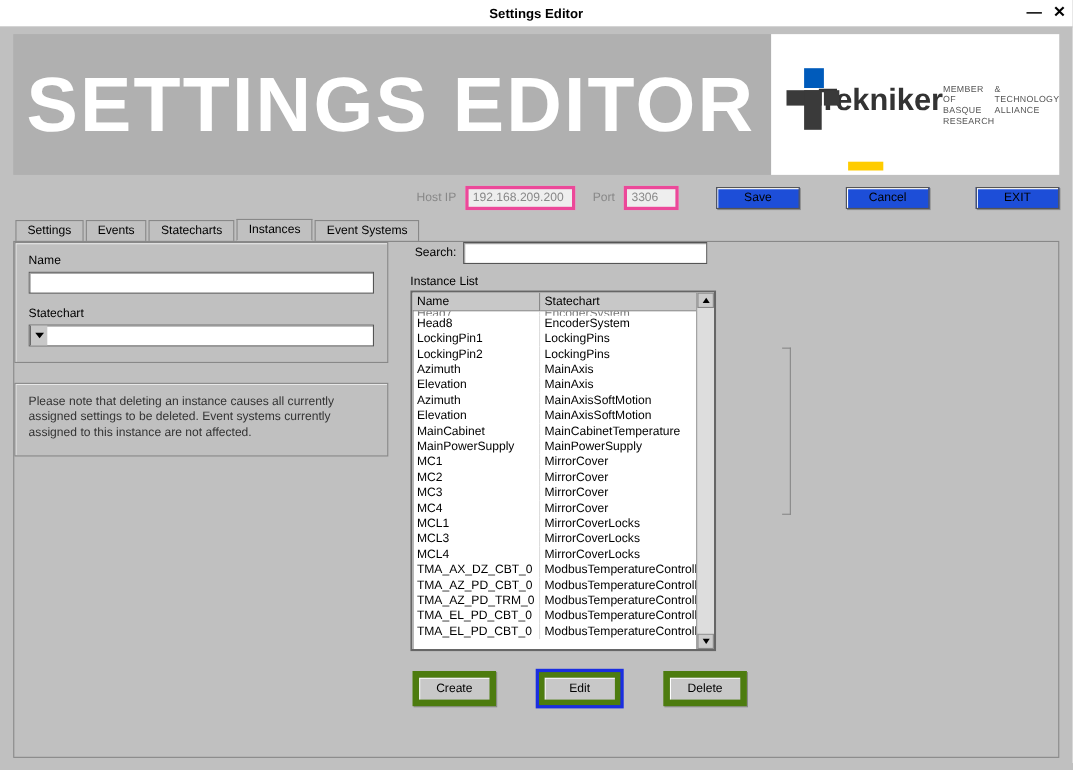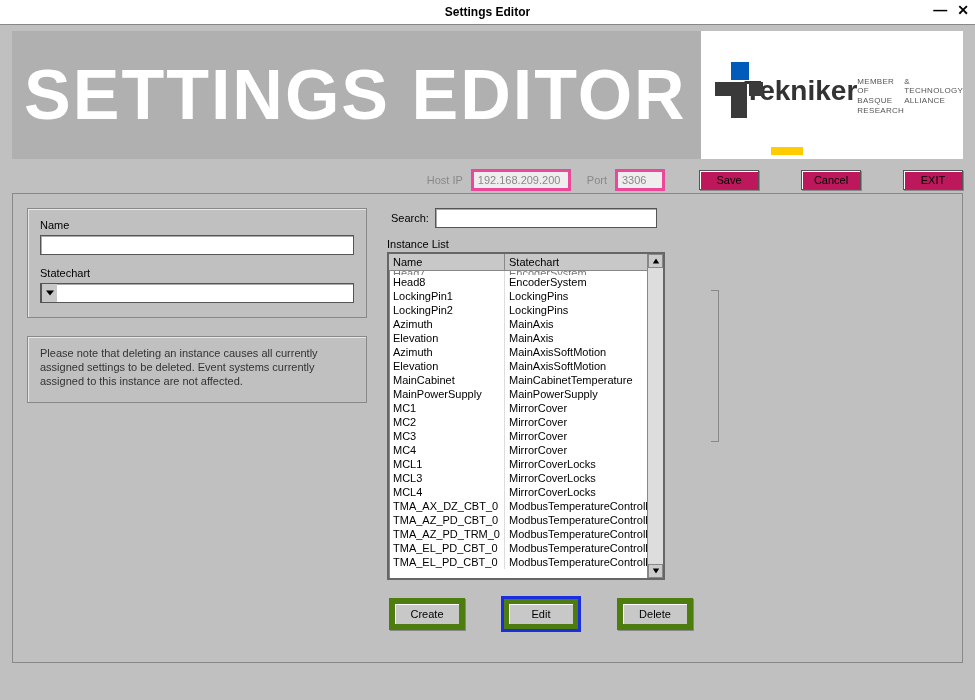--- a/index.html
+++ b/index.html
@@ -92,23 +92,23 @@
   .tb-input {
     border: 3px solid #ec4899;
     background: #eee;
     color: #888;
     padding: 2px 4px;
     font-size: 11px;
     height: 22px;
   }
   .btn {
     border: 1px solid #555;
-    background: #be185d;
+    background: #1d4ed8;
     padding: 3px 0;
-    width: 60px;
+    width: 76px;
     text-align: center;
     font-size: 11px;
     box-shadow: 1px 1px 0 #888, inset 1px 1px 0 #fff;
     cursor: default;
   }
 
   .tabs {
     display: flex;
     margin-top: 6px;
     margin-left: 2px;
@@ -124,21 +124,21 @@
   }
   .tab.active {
     background: #c0c0c0;
     border-bottom-color: #c0c0c0;
     top: 0;
     z-index: 2;
   }
   .tab-body {
     border: 1px solid #888;
     background: #c0c0c0;
-    padding: 14px;
+    padding: 0;
     position: relative;
     height: 470px;
     display: flex;
     gap: 20px;
   }
 
   .left-col { width: 340px; display: flex; flex-direction: column; gap: 18px; }
   .panel {
     border: 1px solid #888;
     box-shadow: inset 1px 1px 0 #e8e8e8;
@@ -302,20 +302,27 @@
     <span class="tb-label" style="margin-left:10px">Port</span>
     <input class="tb-input" style="width: 50px;" readonly="" value="3306">
     <div style="width:22px"></div>
     <div class="btn">Save</div>
     <div style="width:30px"></div>
     <div class="btn">Cancel</div>
     <div style="width:30px"></div>
     <div class="btn">EXIT</div>
   </div>
 
+  <div class="tabs">
+    <div class="tab">Settings</div>
+    <div class="tab">Events</div>
+    <div class="tab">Statecharts</div>
+    <div class="tab active">Instances</div>
+    <div class="tab">Event Systems</div>
+  </div>
 
   <div class="tab-body">
 
     <div class="left-col">
       <div class="panel">
         <div class="fld-label">Name</div>
         <input class="textfield" style="margin-bottom: 12px;" value="">
         <div class="fld-label">Statechart</div>
         <div class="select-wrap">
           <div class="select-arrow">

